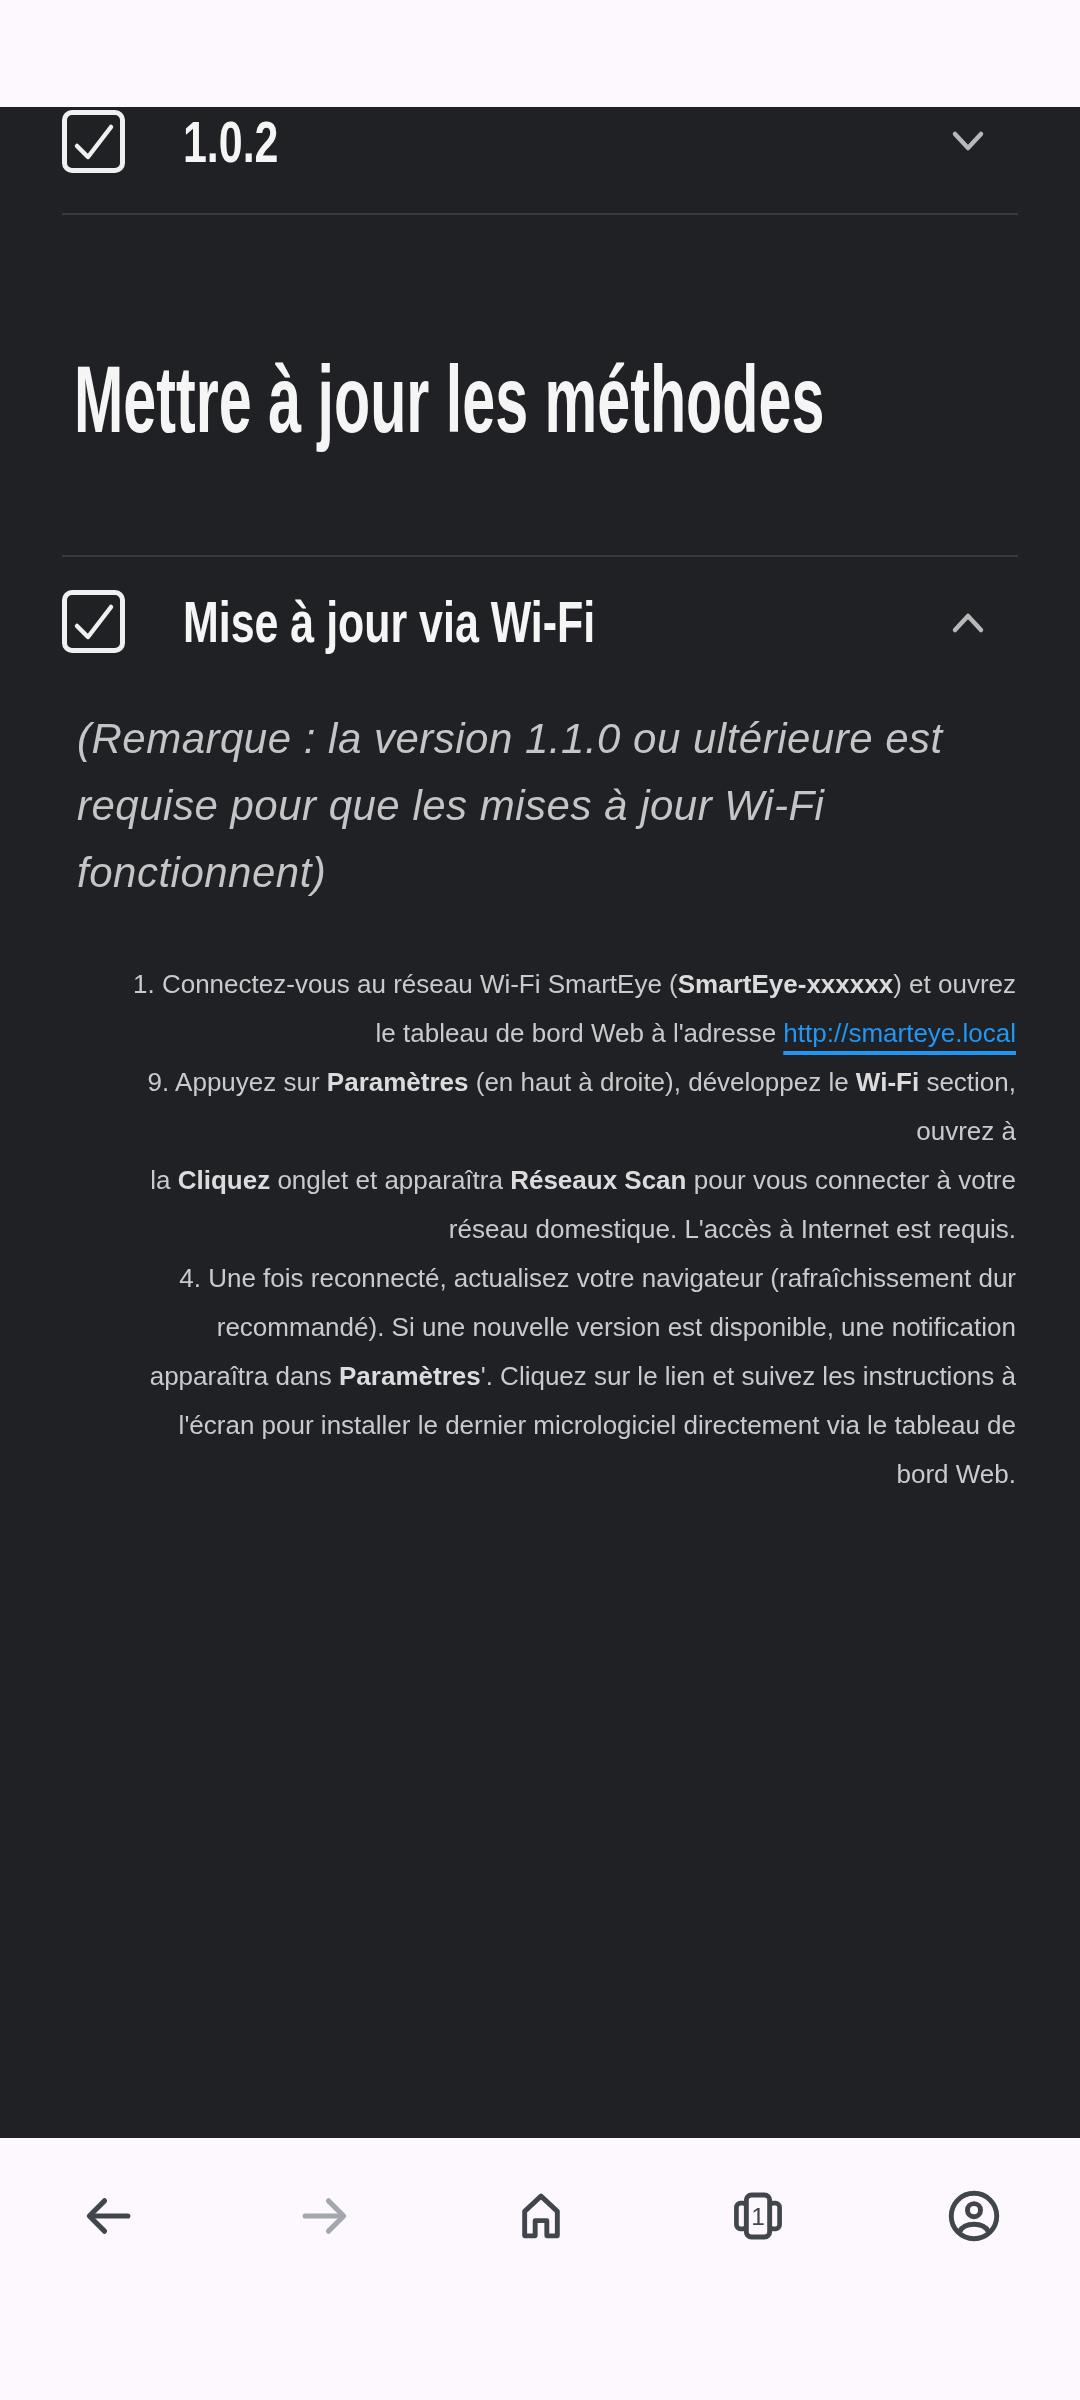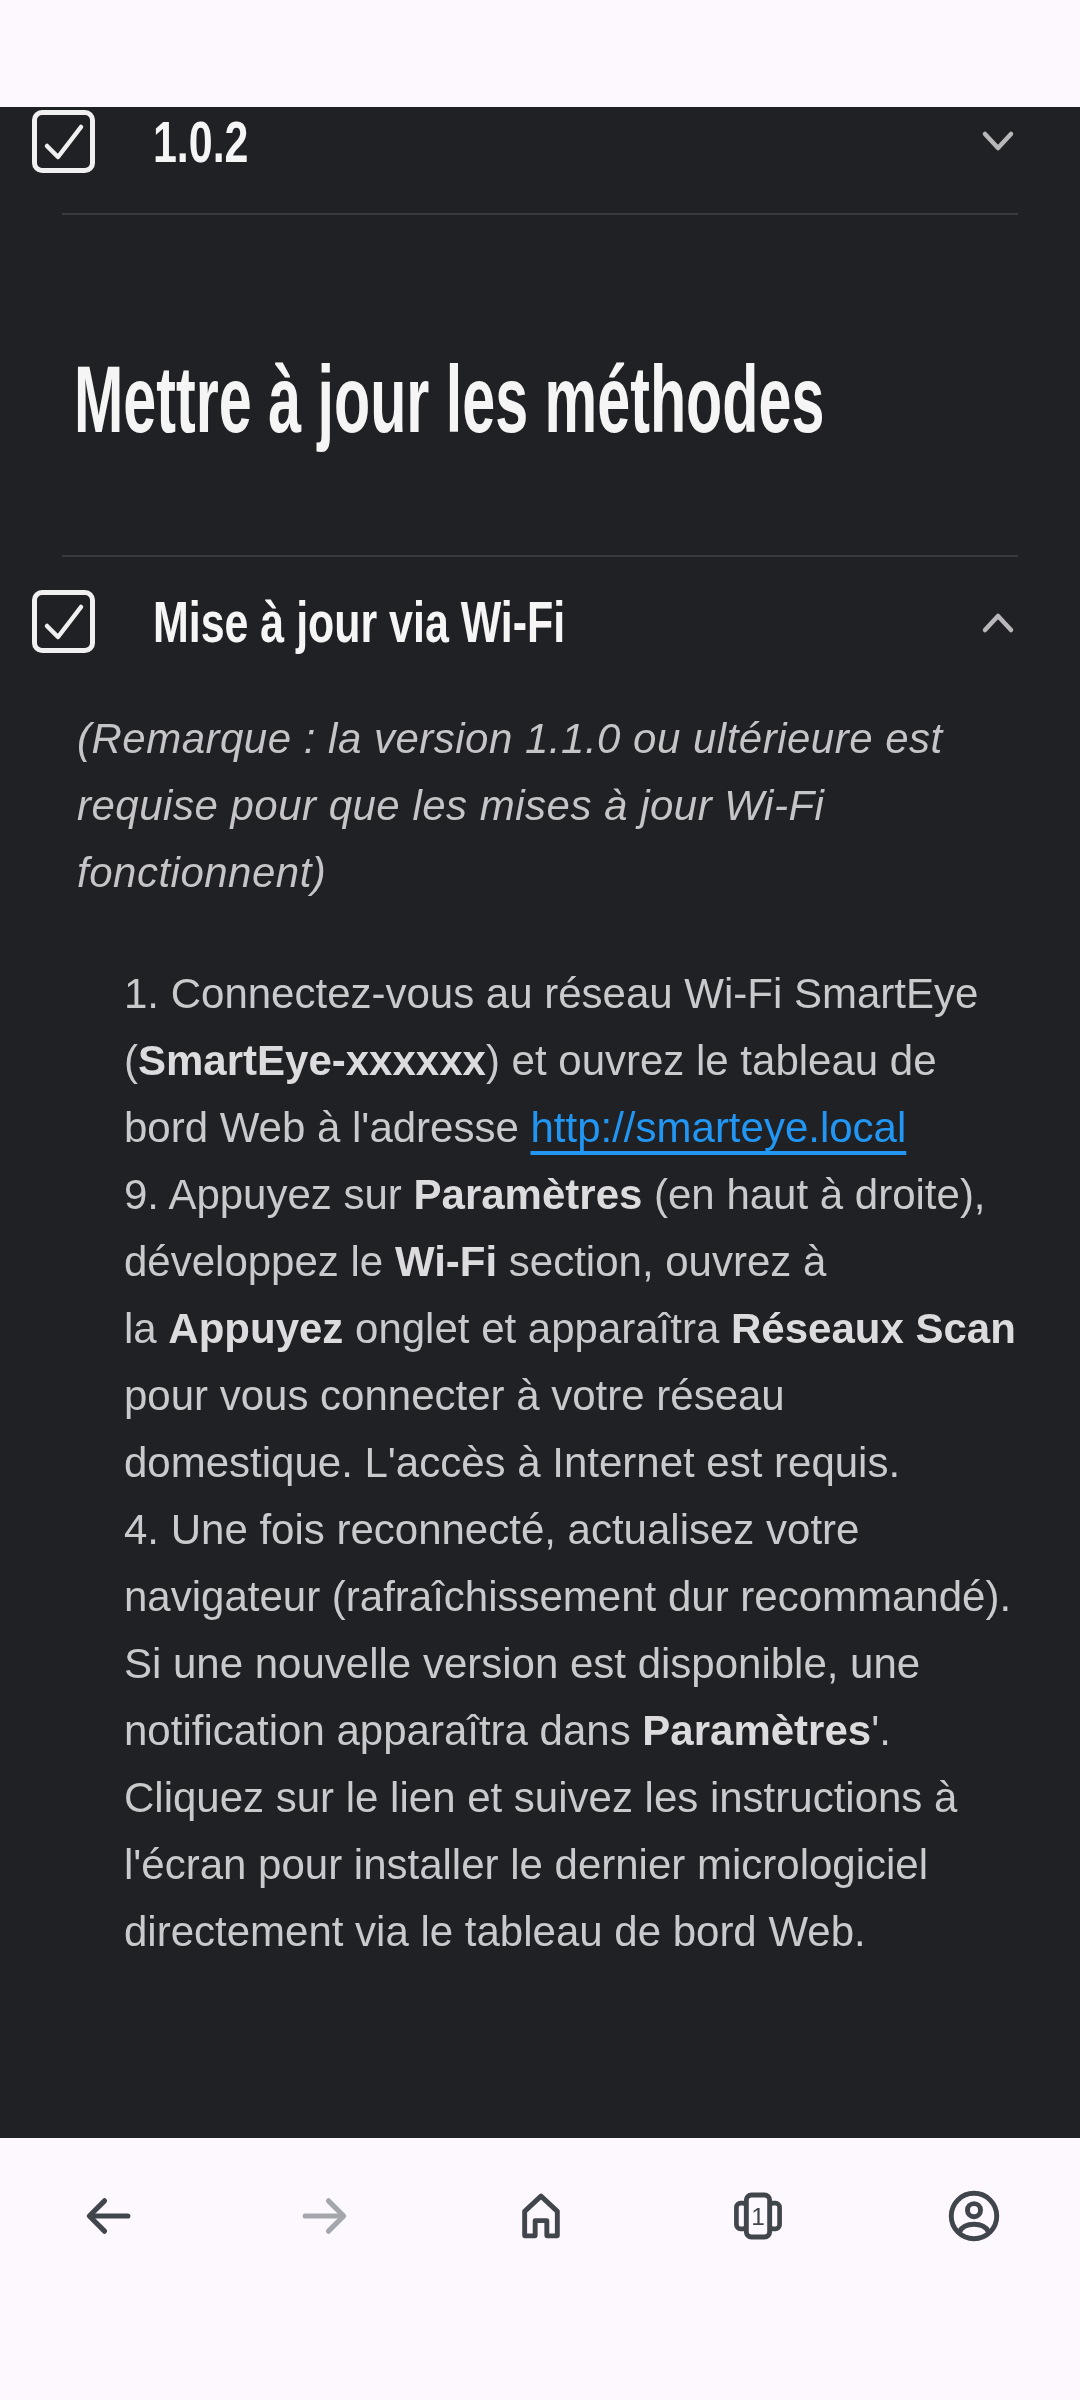--- a/index.html
+++ b/index.html
@@ -7,21 +7,21 @@
   .screen {
     width:1080px; height:2400px;
     display:flex; flex-direction:column;
     font-family:"Liberation Sans", sans-serif;
     background:var(--page_bg,#202125);
     overflow:hidden; position:relative;
   }
   .status-bar { height:107px; background:var(--light_bar_bg,#FDF8FD); flex:none; }
   .content { flex:1; background:var(--page_bg,#202125); overflow:hidden; }
 
-  .section-header { display:flex; align-items:center; margin:0 32px; }
+  .section-header { display:flex; align-items:center; margin:0 62px; }
   .section-header.first { padding-top:3px; }
   .checkbox {
     width:63px; height:63px; flex:none;
     border:5px solid #F0F0F0; border-radius:10px;
     background:transparent; display:flex; align-items:center; justify-content:center;
     cursor:pointer;
   }
   .checkbox svg { width:46px; height:40px; display:block; }
   .section-label { margin-left:58px; font-size:58px; font-weight:bold; color:var(--heading_color,#F5F5F5); line-height:63px; }
   .section-label .cond { display:inline-block; transform:scaleX(0.74); transform-origin:0 50%; white-space:nowrap; }
@@ -39,22 +39,23 @@
 
   .note {
     margin:52px 62px 0 77px; width:875px;
     font-size:42px; font-style:italic; line-height:67px;
     letter-spacing:0.5px; color:var(--note_color,#C5C5C7);
   }
 
   ol.steps {
     list-style:none;
     margin:54px 0 0 124px; width:892px;
-    font-size:42px; line-height:67px;
+    font-size:26px; line-height:49px;
     color:var(--body_color,#C9CACC);
+    text-align:right;
   }
   ol.steps .b { font-weight:bold; color:var(--bold_color,#DCDCDE); }
   ol.steps a.link {
     color:var(--link_color,#2196F3);
     text-decoration:underline;
     text-decoration-thickness:4px;
     text-underline-offset:9px;
     cursor:pointer;
   }
 
@@ -117,21 +118,21 @@
         <svg viewBox="0 0 40 26" fill="none">
             <path d="M7 21 L20 7 L33 21" stroke="#B8B8BA" stroke-width="4.5" stroke-linecap="round" stroke-linejoin="round"></path>
           </svg>
       </span>
     </div>
 
     <p class="note">(Remarque : la version 1.1.0 ou ultérieure est requise pour que les mises à jour Wi-Fi fonctionnent)</p>
 
     <ol class="steps">
         <li><span>1. Connectez-vous au réseau Wi-Fi SmartEye (</span><span class="b">SmartEye-xxxxxx</span><span>) et ouvrez le tableau de bord Web à l'adresse </span><a class="link">http://smarteye.local</a></li>
-        <li><span>9. Appuyez sur </span><span class="b">Paramètres</span><span> (en haut à droite), développez le </span><span class="b">Wi-Fi</span><span> section, ouvrez à</span><br><span>la </span><span class="b">Appuyez</span><span> onglet et apparaîtra </span><span class="b">Réseaux Scan</span><span> pour vous connecter à votre réseau domestique. L'accès à Internet est requis.</span></li>
+        <li><span>9. Appuyez sur </span><span class="b">Paramètres</span><span> (en haut à droite), développez le </span><span class="b">Wi-Fi</span><span> section, ouvrez à</span><br><span>la </span><span class="b">Cliquez</span><span> onglet et apparaîtra </span><span class="b">Réseaux Scan</span><span> pour vous connecter à votre réseau domestique. L'accès à Internet est requis.</span></li>
         <li><span>4. Une fois reconnecté, actualisez votre navigateur (rafraîchissement dur recommandé). Si une nouvelle version est disponible, une notification apparaîtra dans </span><span class="b">Paramètres</span><span>'. Cliquez sur le lien et suivez les instructions à l'écran pour installer le dernier micrologiciel directement via le tableau de bord Web.</span></li>
       </ol>
 
   </div>
 
   <div class="navbar">
     <button class="nav-btn">
       <span>
         <svg viewBox="0 0 48 48" fill="none" stroke="currentColor" stroke-width="4.4" stroke-linecap="round" stroke-linejoin="round">
           <path d="M41 24 H9"></path>

